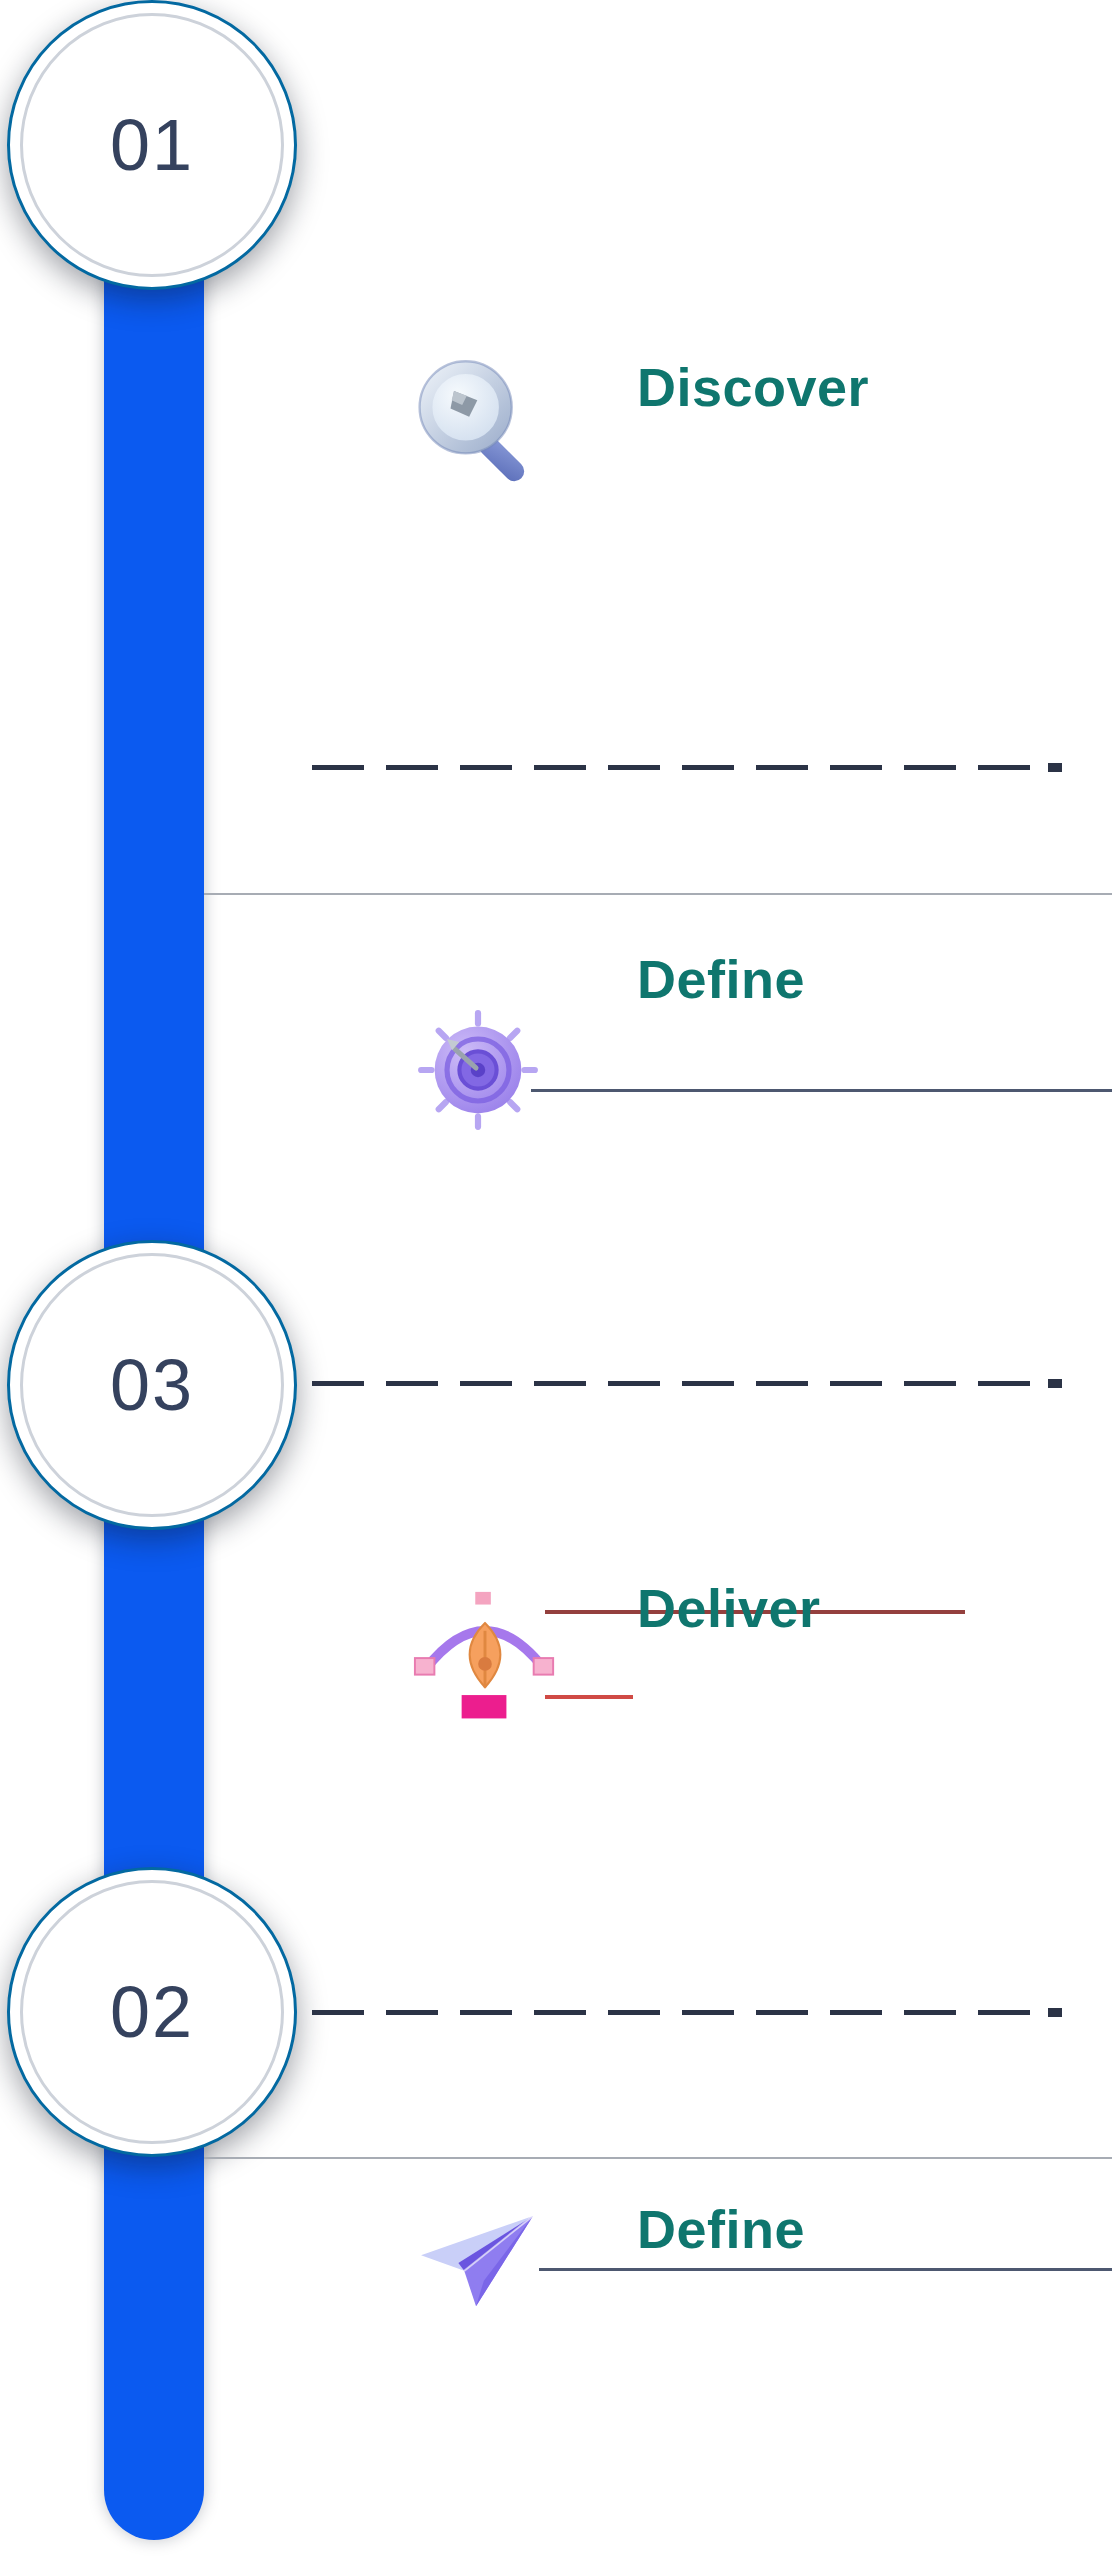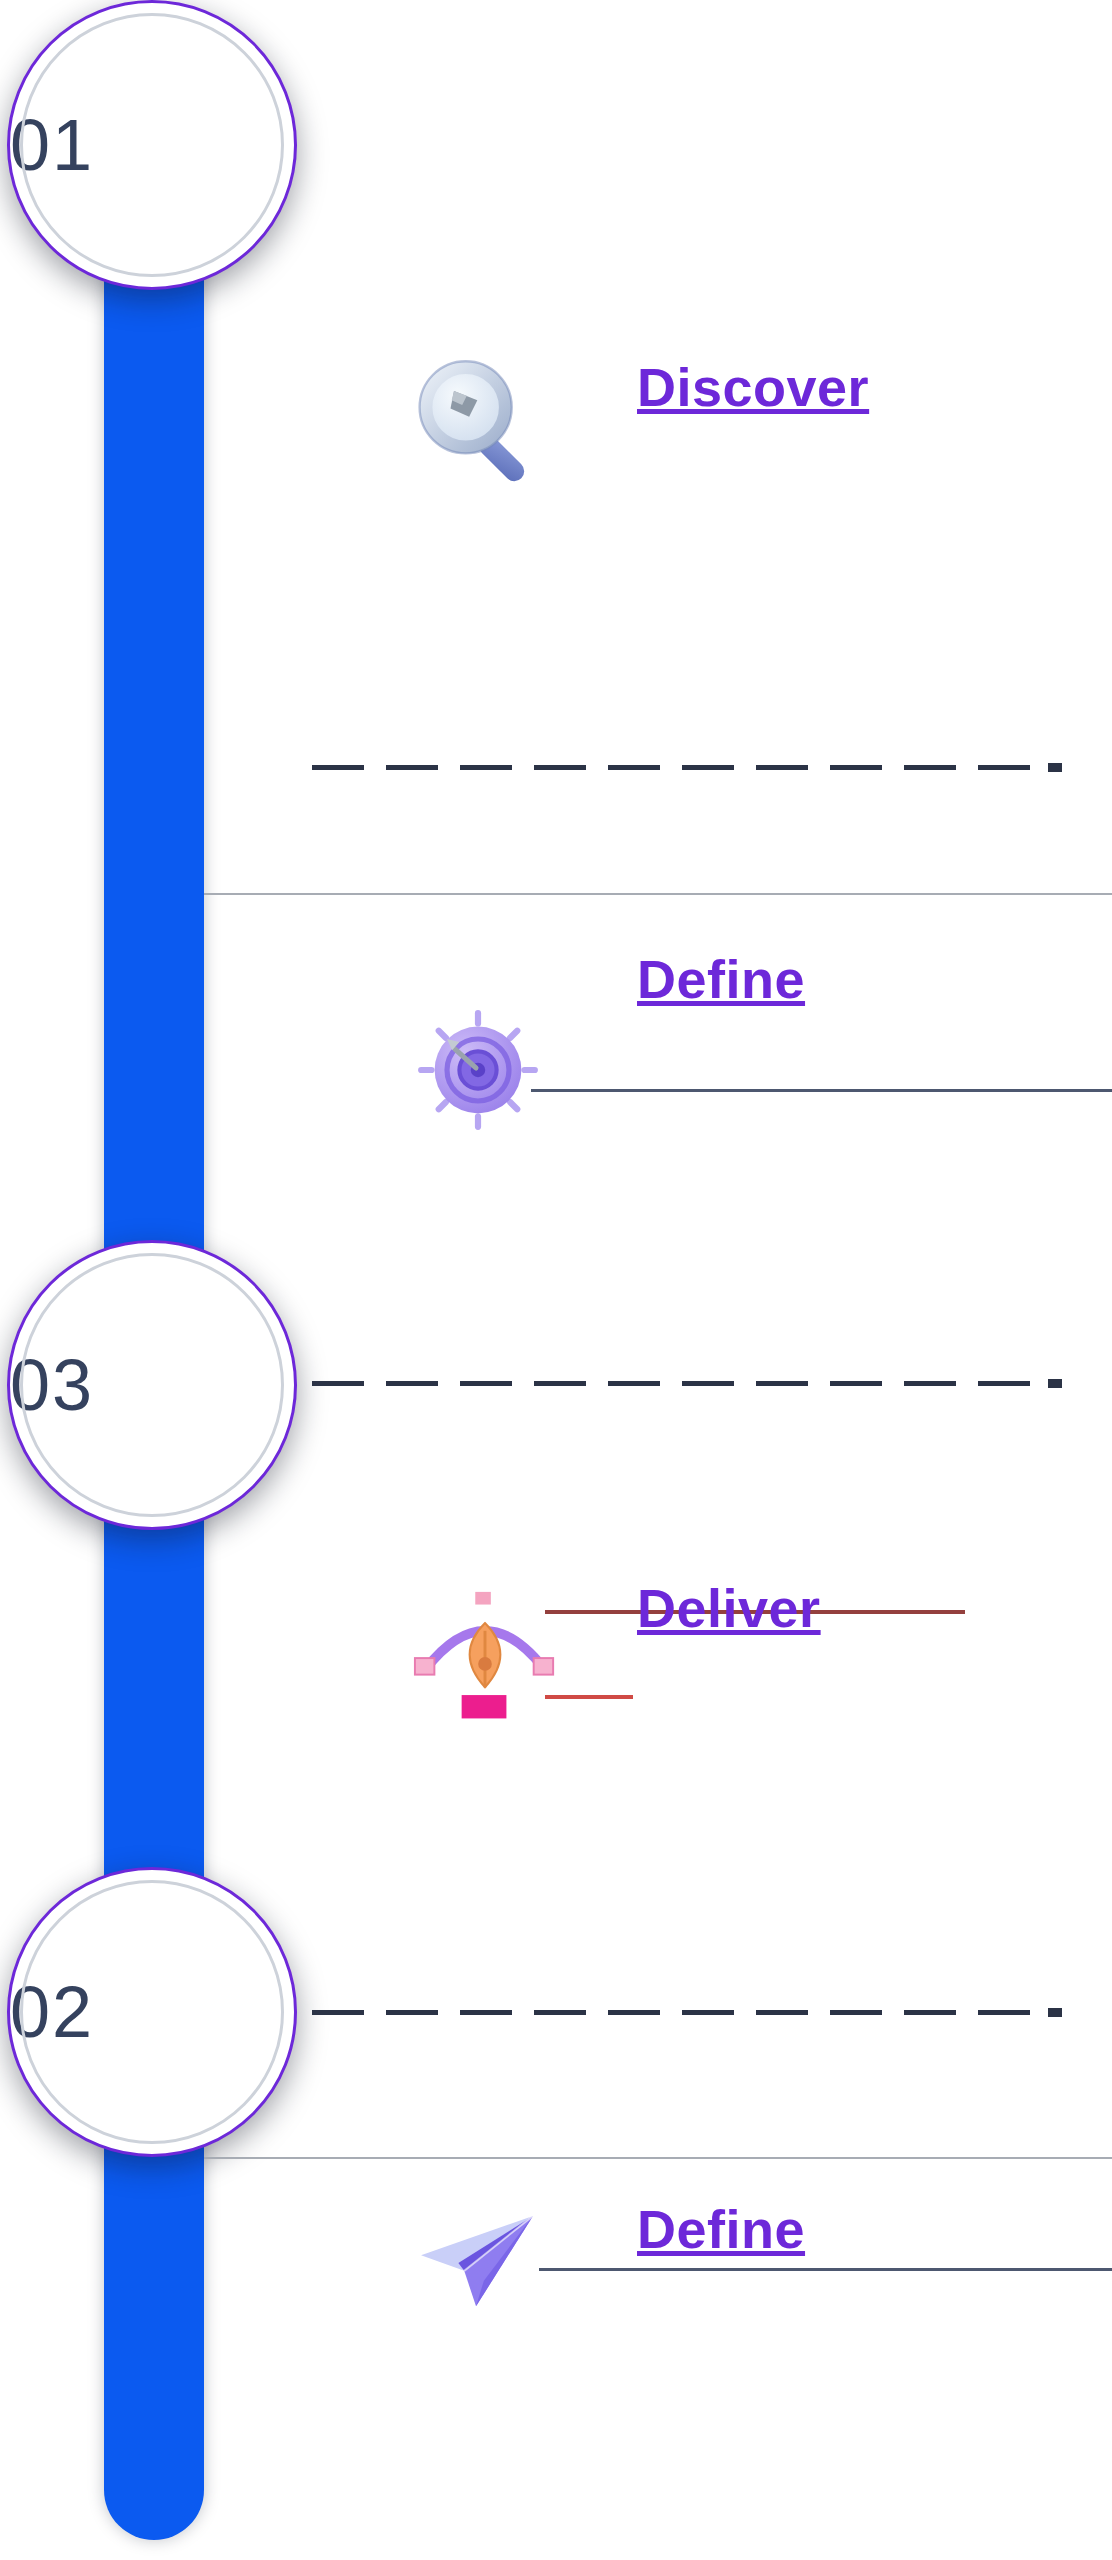--- a/index.html
+++ b/index.html
@@ -27,24 +27,25 @@
     box-shadow: 0 0 16px rgba(10, 20, 40, 0.25);
   }
   
   .circle {
     position: absolute;
     left: 7px;
     width: 284px;
     height: 284px;
     border-radius: 50%;
     background: #ffffff;
-    border: 3px solid #6d28d9;
+    border: 3px solid #0369a1;
     box-shadow: 0 10px 30px rgba(15, 20, 35, 0.40);
     display: flex;
     align-items: center;
+    justify-content: center;
   }
   .circle::before {
     content: "";
     position: absolute;
     inset: 10px;
     border: 3px solid #cdd2da;
     border-radius: 50%;
   }
   .circle span {
     font-size: 72px;
@@ -52,24 +53,23 @@
     color: #35425e;
     letter-spacing: 2px;
   }
   
   .step-label {
     position: absolute;
     left: 637px;
     font-size: 54px;
     line-height: 54px;
     font-weight: 700;
-    color: #6d28d9;
+    color: #0f766e;
     letter-spacing: 0.5px;
     z-index: 3;
-    text-decoration: underline;
   }
   
   .dash {
     position: absolute;
     left: 312px;
     width: 724px;
     height: 5px;
     background: repeating-linear-gradient(90deg, #2b3346 0 52px, transparent 52px 74px);
   }
   .dash-cap {

